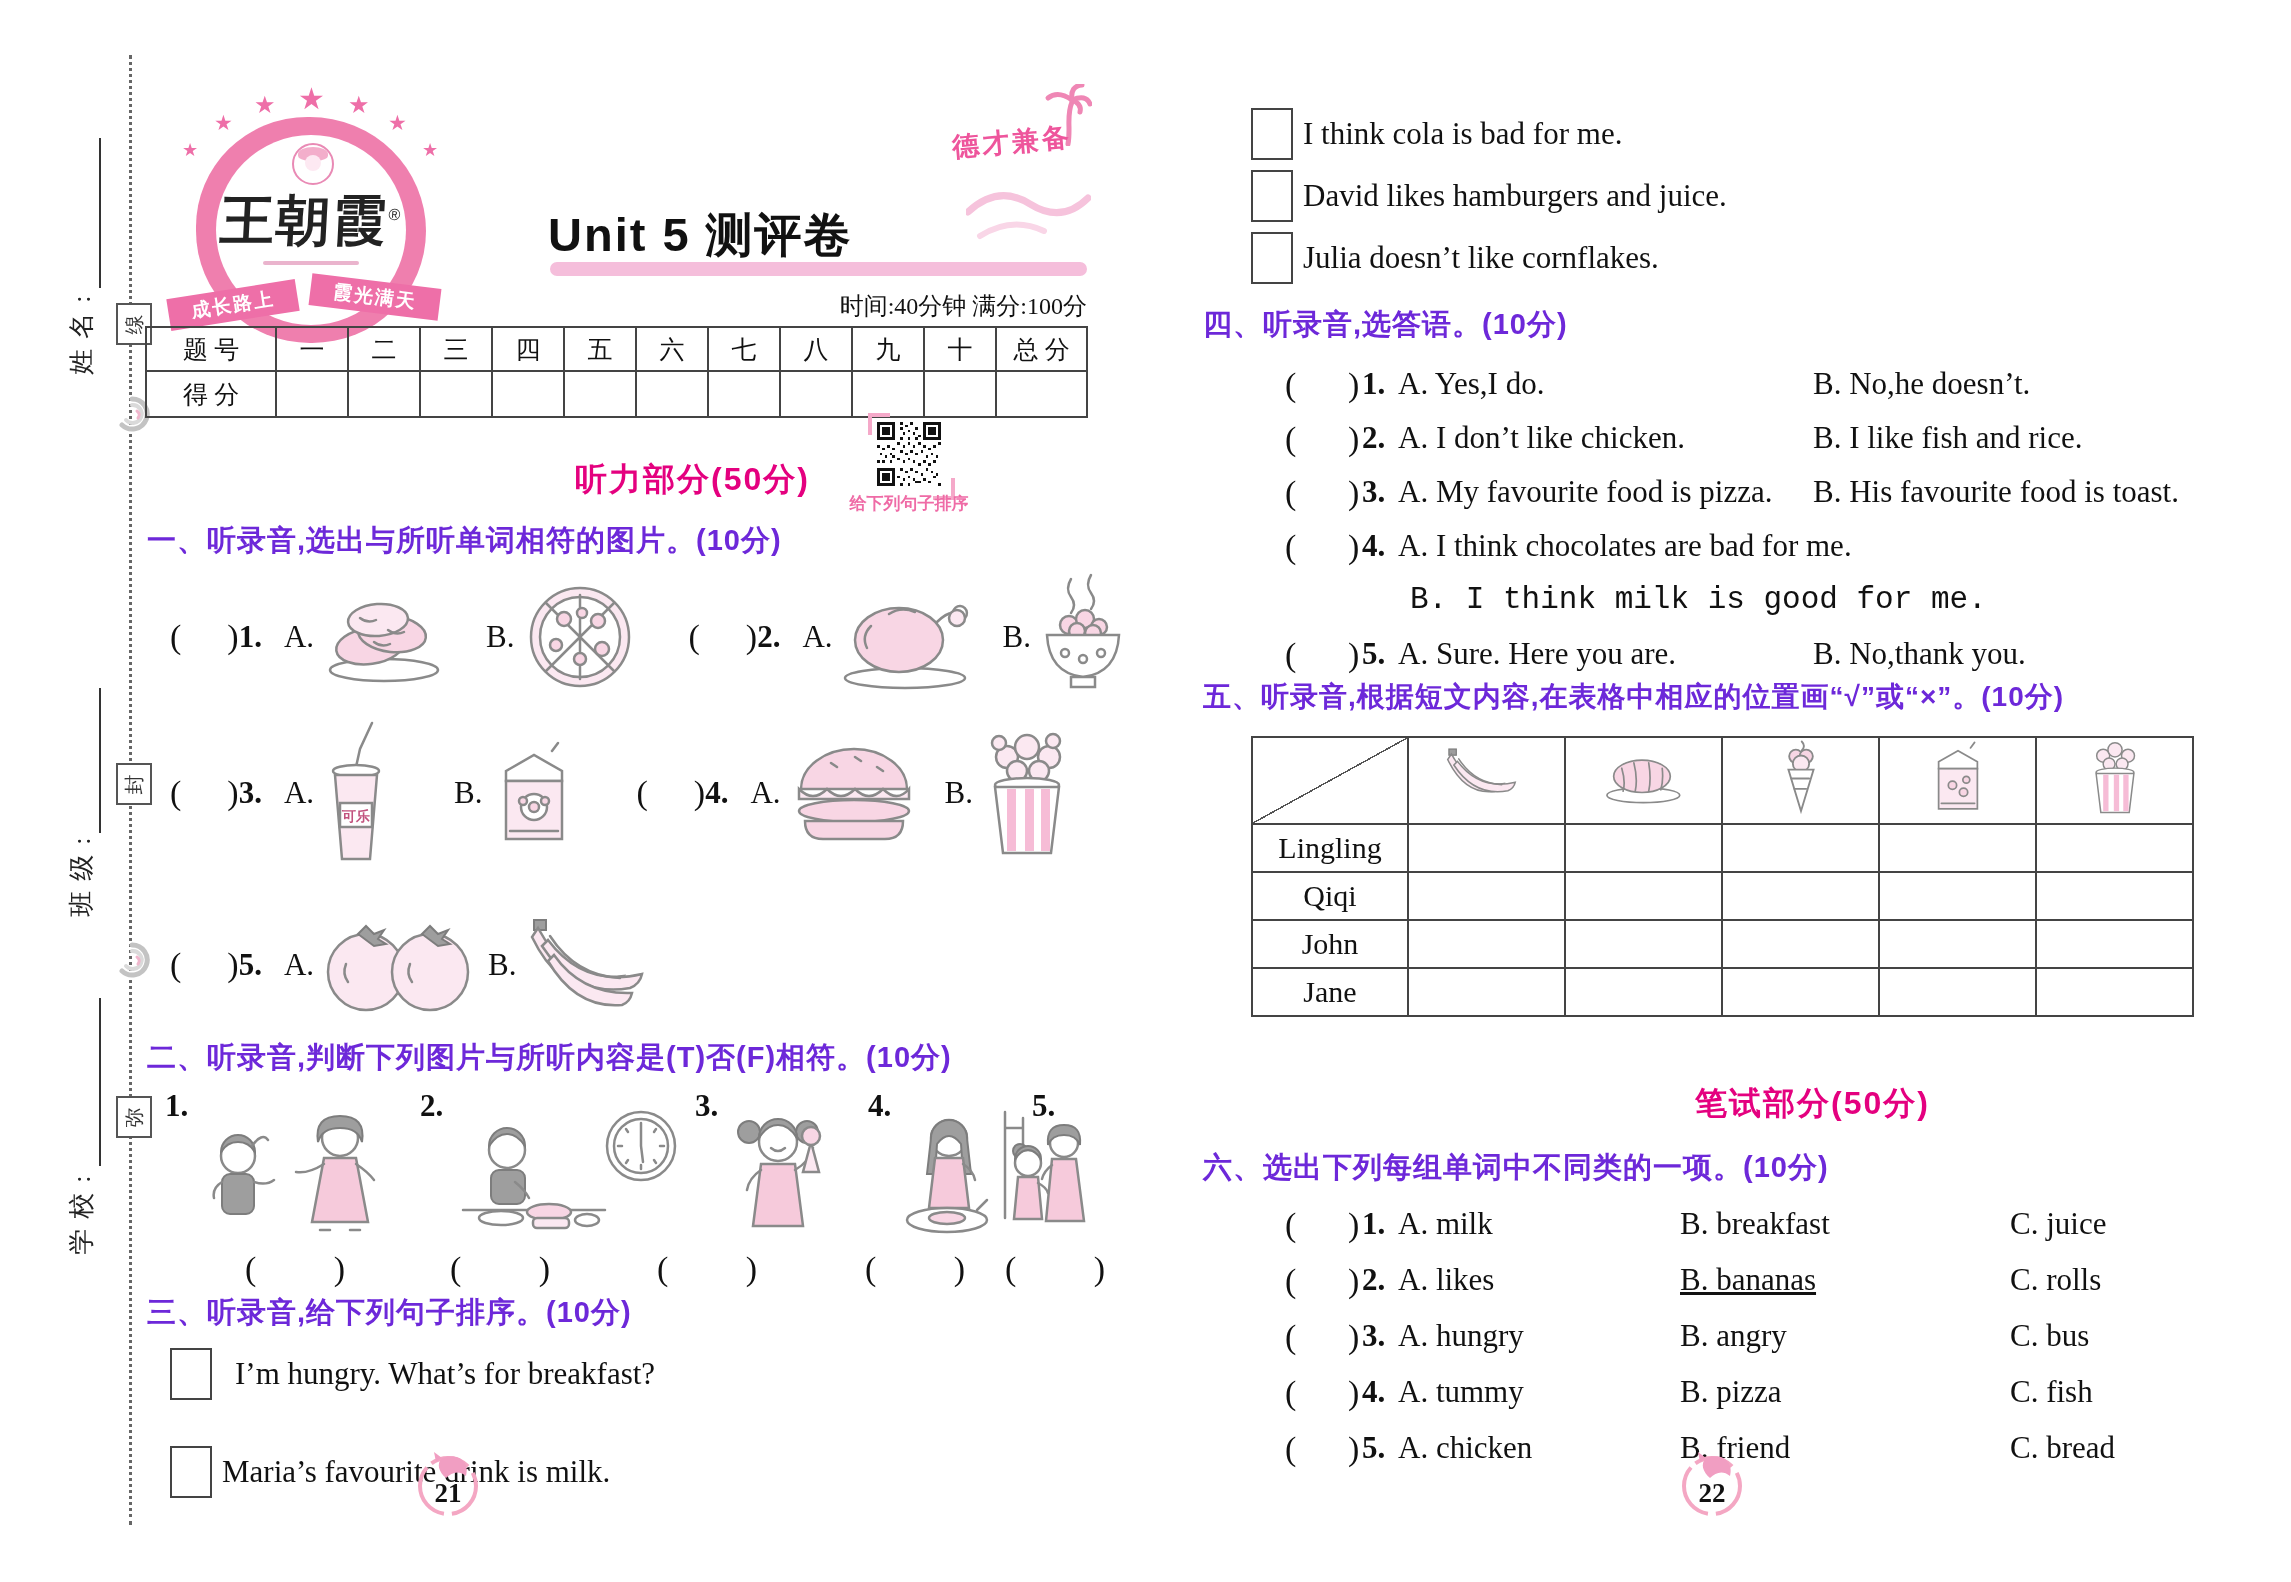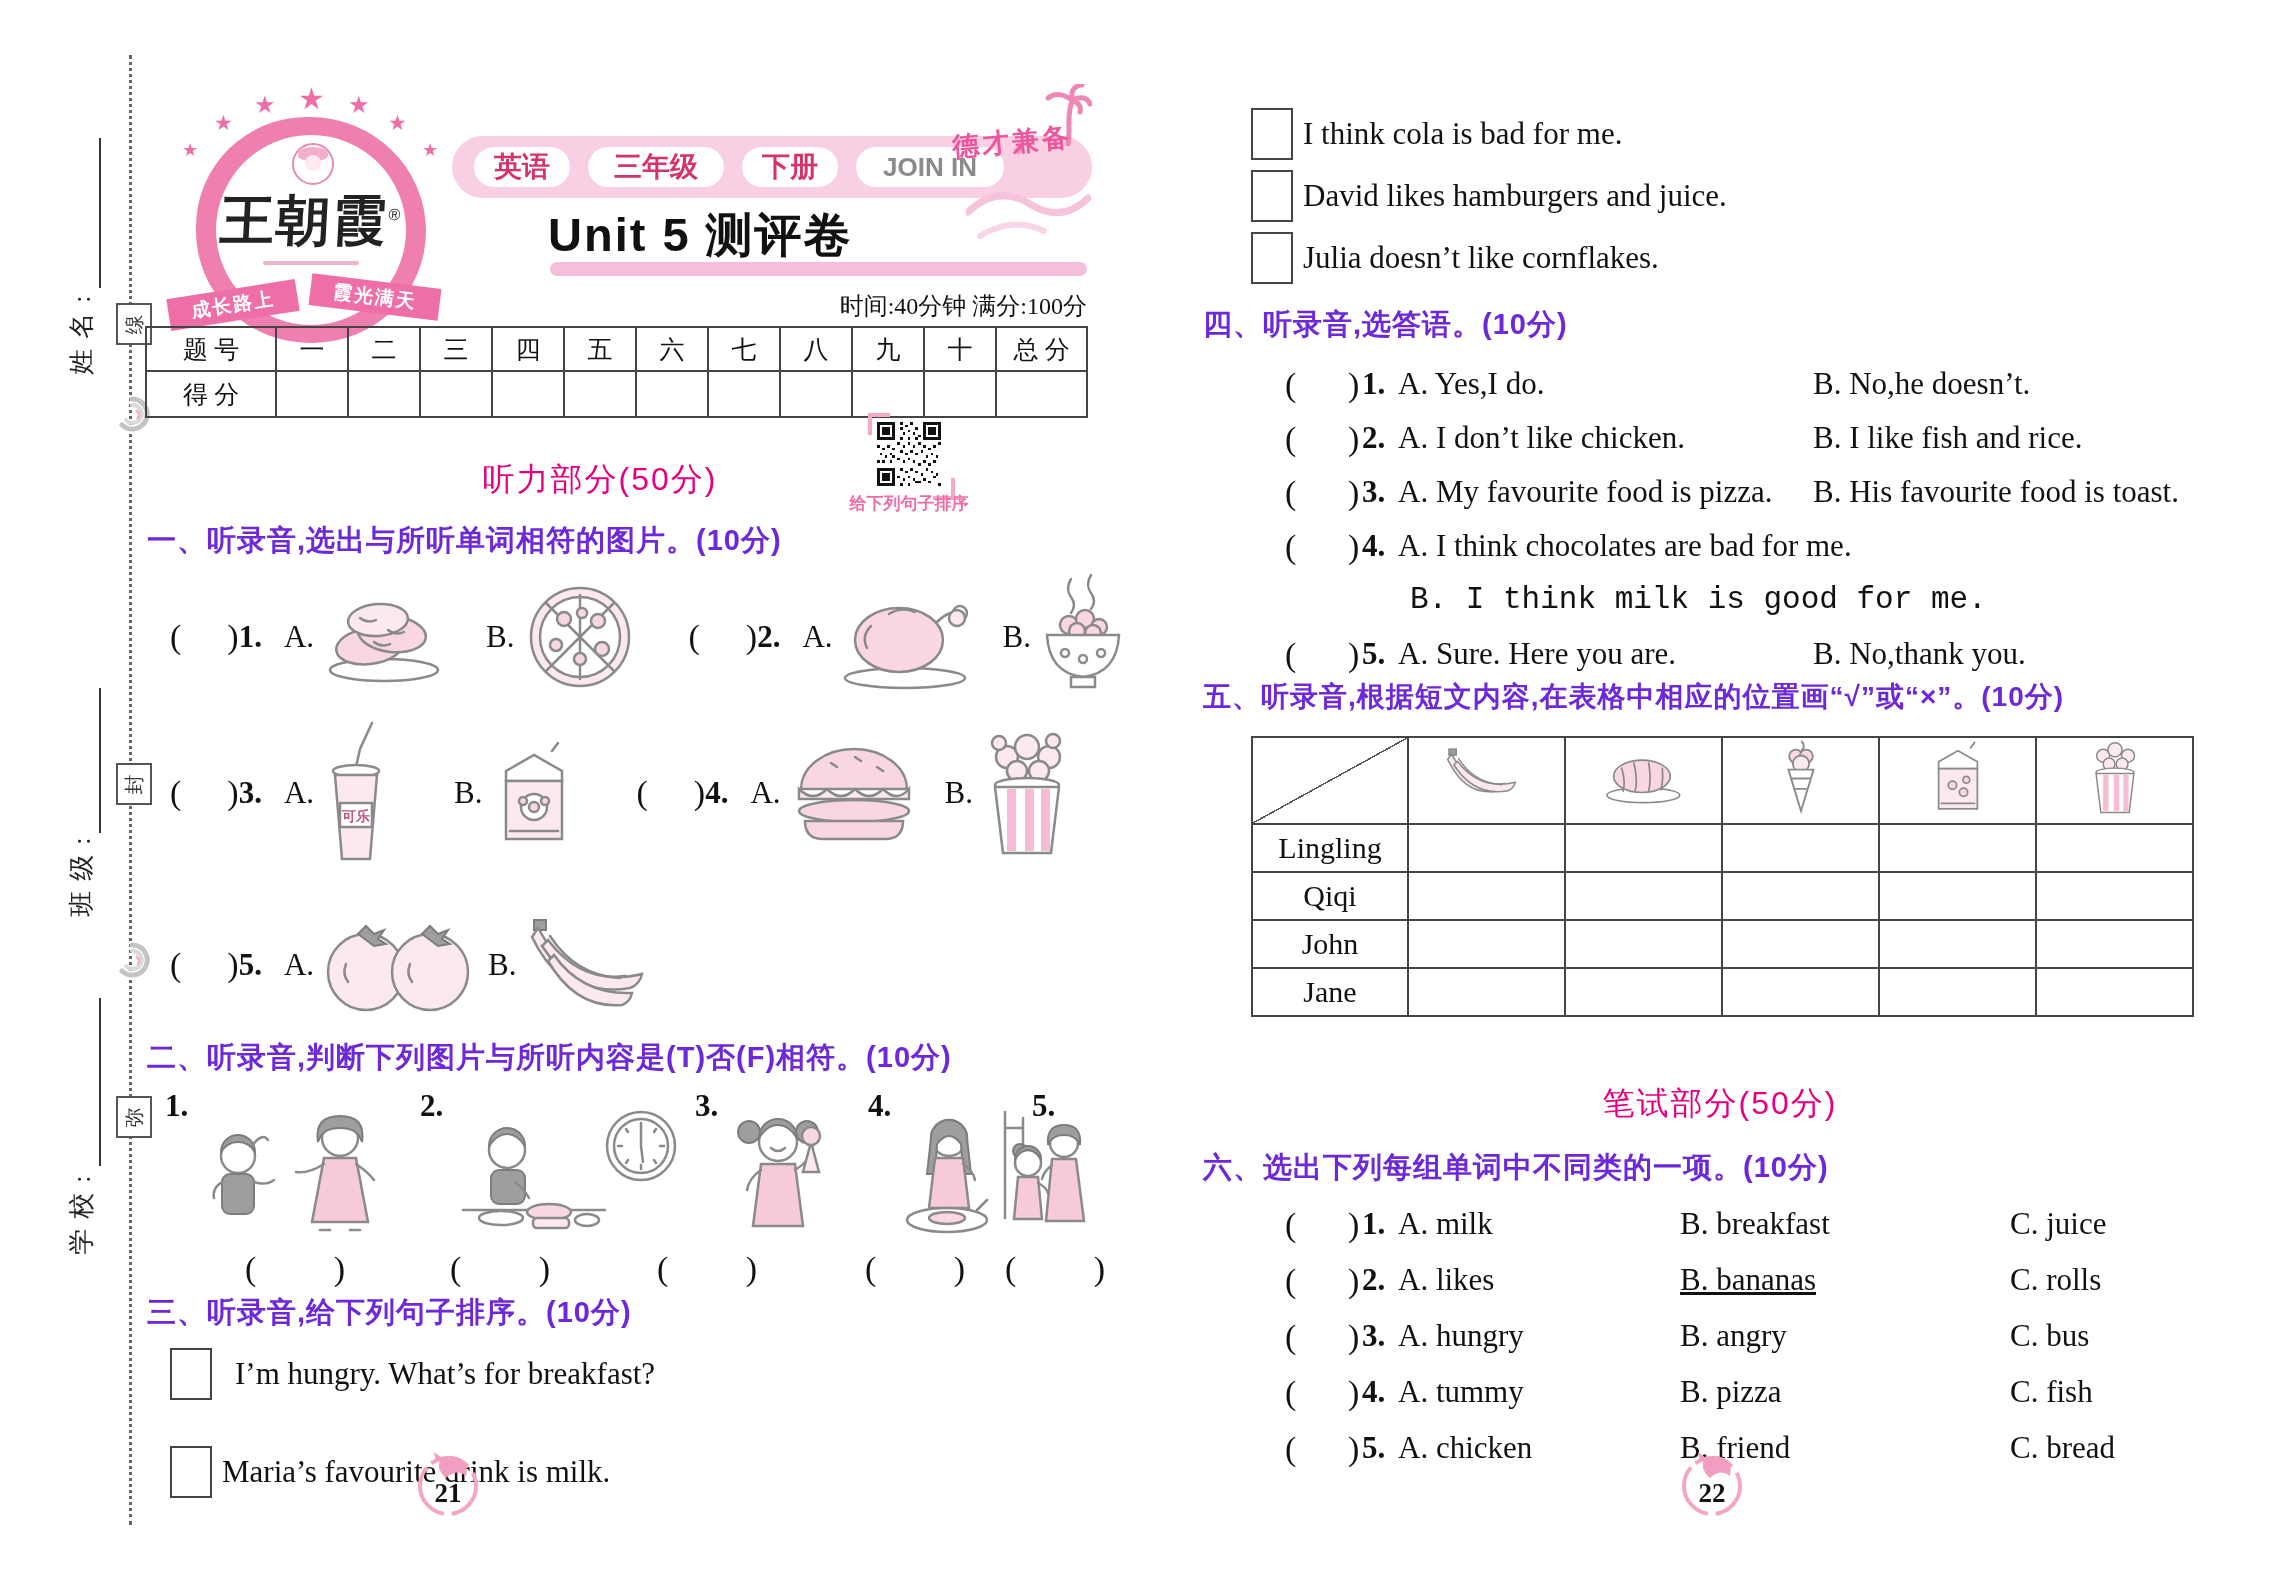--- a/index.html
+++ b/index.html
@@ -3,21 +3,21 @@
 <meta charset="utf-8">
 <style>
   html,body{margin:0;padding:0;background:#e8e8e8;}
   .stage{position:relative;width:2291px;height:1582px;background:#ffffff;overflow:hidden;
          font-family:"Liberation Sans",sans-serif;color:#111;}
   .abs{position:absolute;}
   .cjk{font-family:"Liberation Sans",sans-serif;font-weight:700;color:#6d28d9;}
   .qtitle{font-size:29px;letter-spacing:1px;white-space:nowrap;}
   .serif{font-family:"Liberation Serif",serif;color:#111;}
   .eng{font-size:31px;white-space:nowrap;}
-  .pinkhead{font-size:32px;font-weight:400;color:#e4007f;letter-spacing:2px;text-align:center;}
+  .pinkhead{font-size:32px;font-weight:700;color:#e4007f;letter-spacing:2px;text-align:right;}
   .paren{font-family:"Liberation Serif",serif;font-size:34px;}
   .bnum{font-family:"Liberation Serif",serif;font-weight:700;font-size:31px;}
   .optlab{font-family:"Liberation Serif",serif;font-size:31px;}
   
   .dotline{border-left:3px dotted #666;}
   .solidline{border-left:2px solid #333;}
   .sb-label{font-family:"Liberation Serif",serif;font-size:26px;letter-spacing:10px;color:#222;
             width:130px;height:32px;text-align:center;transform:rotate(-90deg);transform-origin:center;white-space:nowrap;}
   .sb-box{width:32px;height:38px;background:#fff;border:2px solid #555;display:flex;align-items:center;justify-content:center;}
   .sb-box span{font-family:"Liberation Serif",serif;font-size:20px;transform:rotate(-90deg);color:#333;}
@@ -100,35 +100,20 @@
     </div>
     <div class="abs" style="left:103px;top:176px;width:96px;height:4px;background:#eab4cd;border-radius:2px;"></div>
     <div class="ribbon" style="left:8px;top:204px;width:130px;transform:rotate(-9deg);">
         <span>成长路上</span>
       </div>
     <div class="ribbon" style="left:150px;top:196px;width:130px;transform:rotate(7deg);">
         <span>霞光满天</span>
       </div>
   </div>
 
-  <div class="abs band" style="left:452px;top:136px;width:640px;height:62px;">
-    <div class="pill" style="left:22px;width:96px;">
-        <span>英语</span>
-      </div>
-    <div class="pill" style="left:136px;width:136px;">
-        <span>三年级</span>
-      </div>
-    <div class="pill" style="left:290px;width:96px;">
-        <span>下册</span>
-      </div>
-    <div class="pill" style="left:404px;width:148px;color:#8a8a8a;font-size:26px;">
-        <span>JOIN IN</span>
-      </div>
-    <span class="star" style="left:558px;top:2px;font-size:20px;color:#f29bc4;">✦</span>
-  </div>
 
   <div class="abs" style="left:948px;top:84px;width:150px;height:180px;">
     <svg class="abs" style="left:96px;top:0px;" width="48" height="62" viewBox="0 0 48 62">
       <path d="M24 60 C27 44 22 32 28 18" fill="none" stroke="#ef87b5" stroke-width="5" stroke-linecap="round"></path>
       <path d="M28 16 q-14 -10 -24 -2" fill="none" stroke="#ef87b5" stroke-width="5" stroke-linecap="round"></path>
       <path d="M28 16 q-2 -14 10 -15" fill="none" stroke="#ef87b5" stroke-width="5" stroke-linecap="round"></path>
       <path d="M28 16 q14 -6 18 4" fill="none" stroke="#ef87b5" stroke-width="5" stroke-linecap="round"></path>
       <path d="M28 16 q10 4 8 12" fill="none" stroke="#ef87b5" stroke-width="5" stroke-linecap="round"></path>
     </svg>
     <div class="abs" style="left:4px;top:40px;font-size:27px;font-weight:800;color:#ee559c;transform:rotate(-5deg);letter-spacing:3px;white-space:nowrap;">德才兼备</div>

